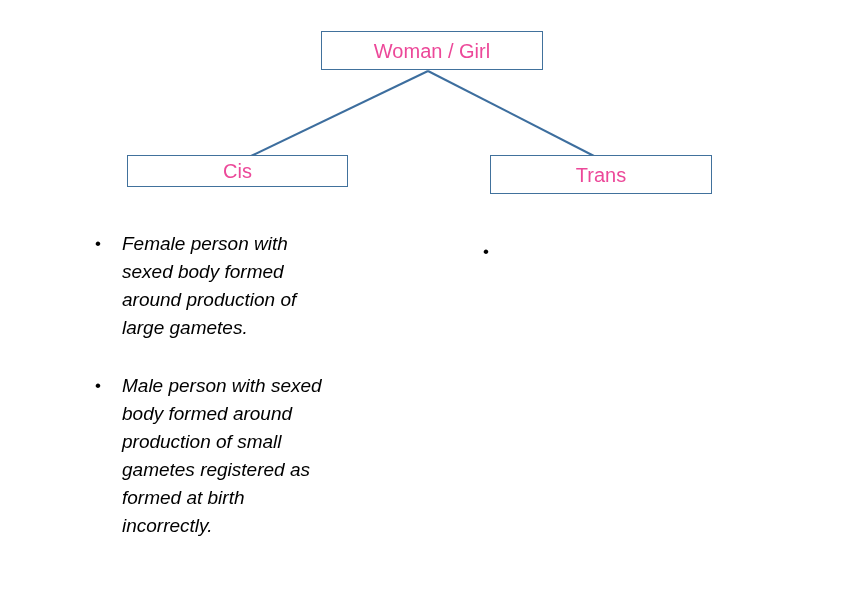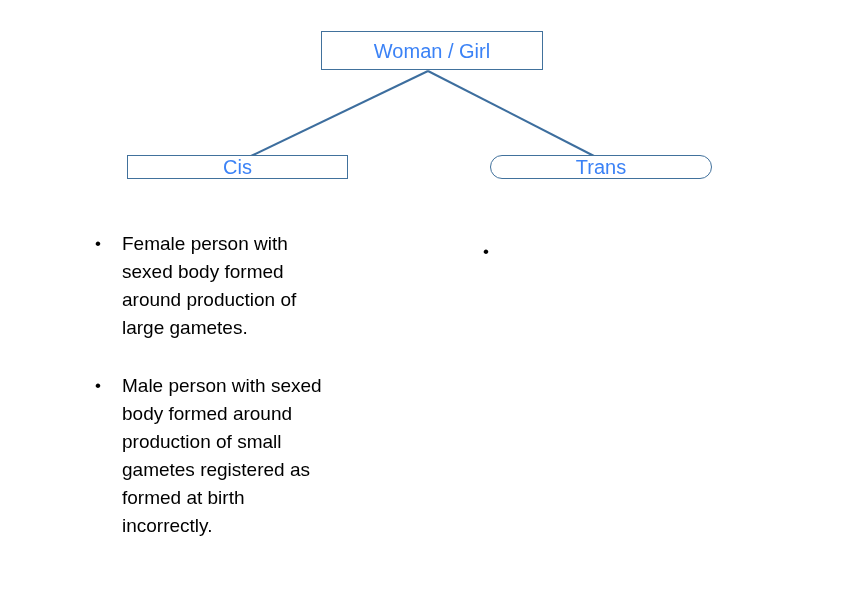--- a/index.html
+++ b/index.html
@@ -29,45 +29,46 @@
   .node-box {
     position: absolute;
     box-sizing: border-box;
     border: 1.5px solid #41719C;
     background: #ffffff;
     display: flex;
     align-items: center;
     justify-content: center;
     font-size: 20px;
     line-height: 1;
-    color: #3b82f6;
+    color: #ec4899;
   }
   .box-root  { left: 321px; top: 31px;  width: 222px; height: 39px; }
-  .box-cis   { left: 127px; top: 155px; width: 221px; height: 24px; }
-  .box-trans { left: 490px; top: 155px; width: 222px; height: 24px; border-radius: 16px; }
+  .box-cis   { left: 127px; top: 155px; width: 221px; height: 32px; }
+  .box-trans { left: 490px; top: 155px; width: 222px; height: 39px; }
   .bullet-list {
     position: absolute;
     font-size: 19px;
     line-height: 28px;
   }
   .list-cis   { left: 95px;  top: 230px; width: 290px; }
   .list-trans { left: 483px; top: 238px; width: 260px; }
   .bullet-item {
     display: flex;
     align-items: flex-start;
     margin-bottom: 30px;
   }
   .bullet-item:last-child { margin-bottom: 0; }
   .bullet-glyph {
     flex: 0 0 27px;
     font-size: 17px;
     line-height: 28px;
   }
   .bullet-text {
     white-space: pre-line;
+    font-style: italic;
   }
 </style>
 </head>
 <body>
 
 <div class="canvas">
 
   <svg class="connectors" viewBox="0 0 846 600" xmlns="http://www.w3.org/2000/svg">
     <line x1="428" y1="71" x2="251" y2="156" stroke="#3D6E9E" stroke-width="2"></line>
     <line x1="428" y1="71" x2="594" y2="156" stroke="#3D6E9E" stroke-width="2"></line>

